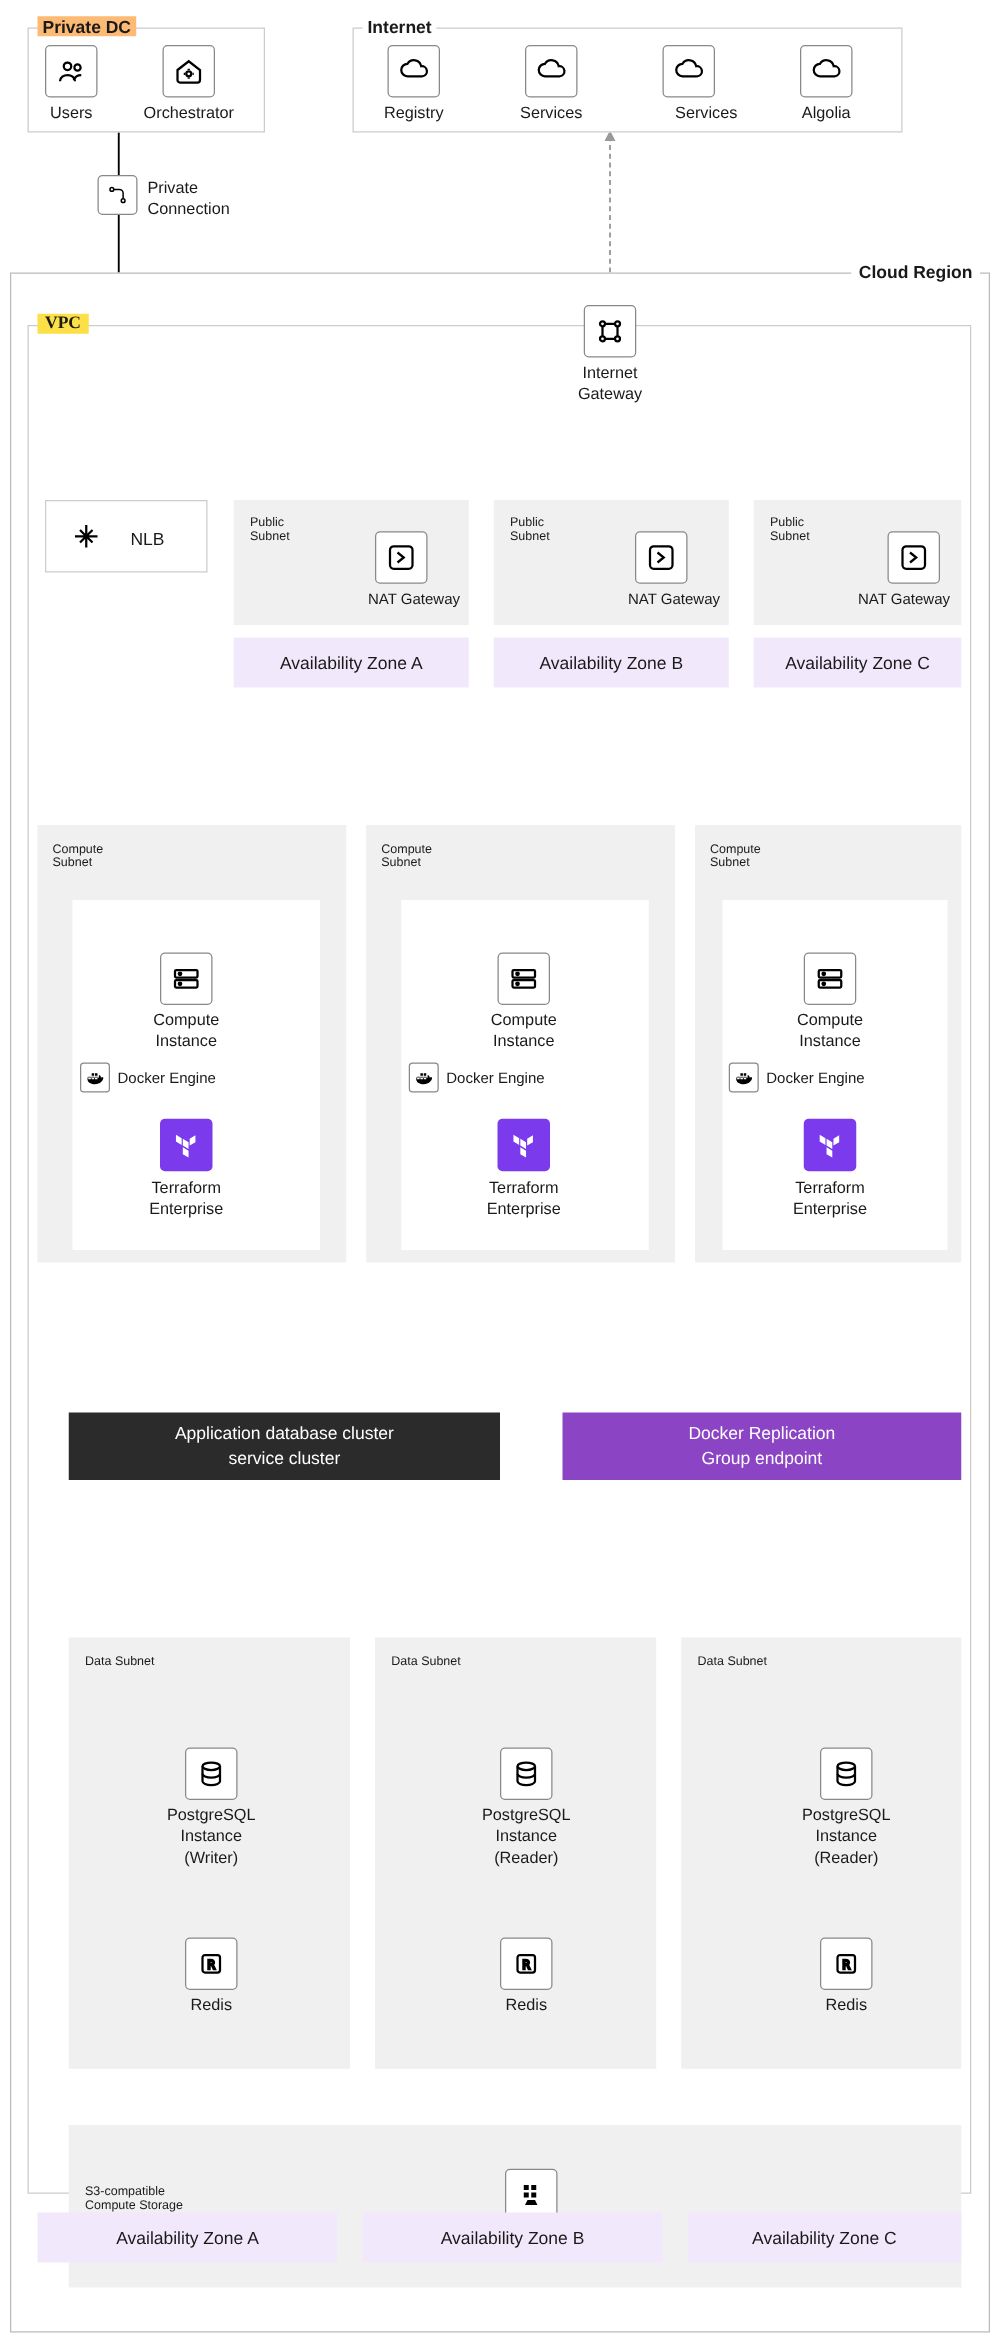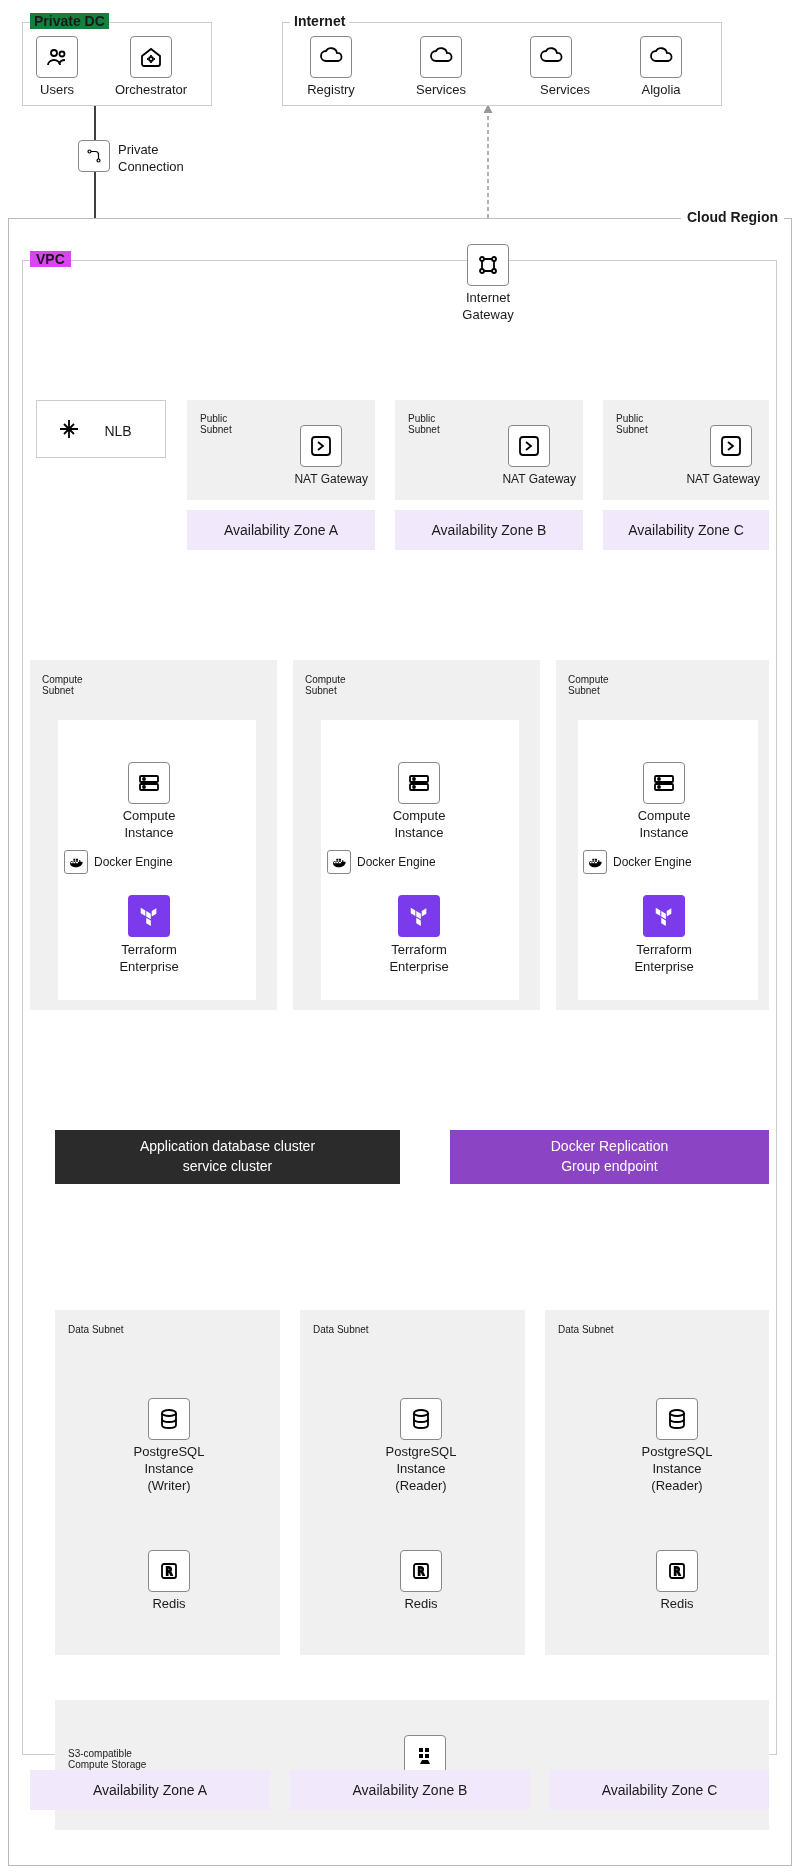--- a/index.html
+++ b/index.html
@@ -210,21 +210,21 @@
   <line x1="195" y1="1590" x2="400" y2="1590" stroke="#999" stroke-width="1.5" stroke-dasharray="4,3"></line>
   <line x1="450" y1="1590" x2="660" y2="1590" stroke="#999" stroke-width="1.5" stroke-dasharray="4,3"></line>
 
   <line x1="102" y1="1230" x2="608" y2="1230" stroke="#999" stroke-width="1.5" stroke-dasharray="4,3"></line>
   <line x1="140" y1="1230" x2="140" y2="1690" stroke="#999" stroke-width="1.5" stroke-dasharray="4,3"></line>
   <line x1="140" y1="1690" x2="425" y2="1690" stroke="#999" stroke-width="1.5" stroke-dasharray="4,3"></line>
   <line x1="425" y1="1690" x2="425" y2="1730" stroke="#999" stroke-width="1.5" stroke-dasharray="4,3" marker-end="url(#arrow-gray)"></line>
 </svg>
 
 <div class="label-container" data-name="private-dc-container" style="left:22px; top:22px; width:190px; height:84px;"></div>
-<div class="label-title" data-name="private-dc-title" style="left:30px; top:13px; background:#15803d; padding:0 4px;">Private DC</div>
+<div class="label-title" data-name="private-dc-title" style="left:30px; top:13px; background:#fdba74; padding:0 4px;">Private DC</div>
 <div class="icon-box" data-name="users-icon" style="left:36px; top:36px;">
   <svg viewBox="0 0 24 24" fill="none" stroke="#000" stroke-width="1.8">
       <circle cx="9" cy="8" r="3"></circle>
       <path d="M3 20c0-3 3-5 6-5s6 2 6 5"></path>
       <circle cx="17" cy="9" r="2.5"></circle>
       <path d="M14 19c1-3 3-4 6-4"></path>
     </svg>
 </div>
 <div class="caption" data-name="users-label" style="left:30px; top:82px; width:54px;">Users</div>
 <div class="icon-box" data-name="orchestrator-icon" style="left:130px; top:36px;">
@@ -270,21 +270,21 @@
       <path d="M8 6h6a4 4 0 014 4v6"></path>
     </svg>
 </div>
 <div class="caption" data-name="private-connection-label" style="left:118px; top:142px; width:90px; text-align:left; white-space:pre;">Private
 Connection</div>
 
 <div class="label-container" data-name="cloud-region-container" style="left:8px; top:218px; width:784px; height:1648px; border-color:#bbb;"></div>
 <div class="label-title" data-name="cloud-region-title" style="right:18px; top:209px; background:#fff; padding:0 6px;">Cloud Region</div>
 
 <div class="label-container" data-name="vpc-container" style="left:22px; top:260px; width:755px; height:1495px; border-color:#ccc;"></div>
-<div class="label-title" data-name="vpc-title" style="left:30px; top:251px; background:#d946ef; padding:0 6px;">VPC</div>
+<div class="label-title" data-name="vpc-title" style="left:30px; top:251px; background:#fde047; padding:0 6px;font-family:Liberation Serif, serif;">VPC</div>
 
 <div class="icon-box" data-name="internet-gateway-icon" style="left:467px; top:244px;">
   <svg viewBox="0 0 24 24" fill="none" stroke="#000" stroke-width="1.8">
       <circle cx="6" cy="6" r="2"></circle>
       <circle cx="18" cy="6" r="2"></circle>
       <circle cx="6" cy="18" r="2"></circle>
       <circle cx="18" cy="18" r="2"></circle>
       <path d="M8 6h8M6 8v8M18 8v8M8 18h8"></path>
     </svg>
 </div>

